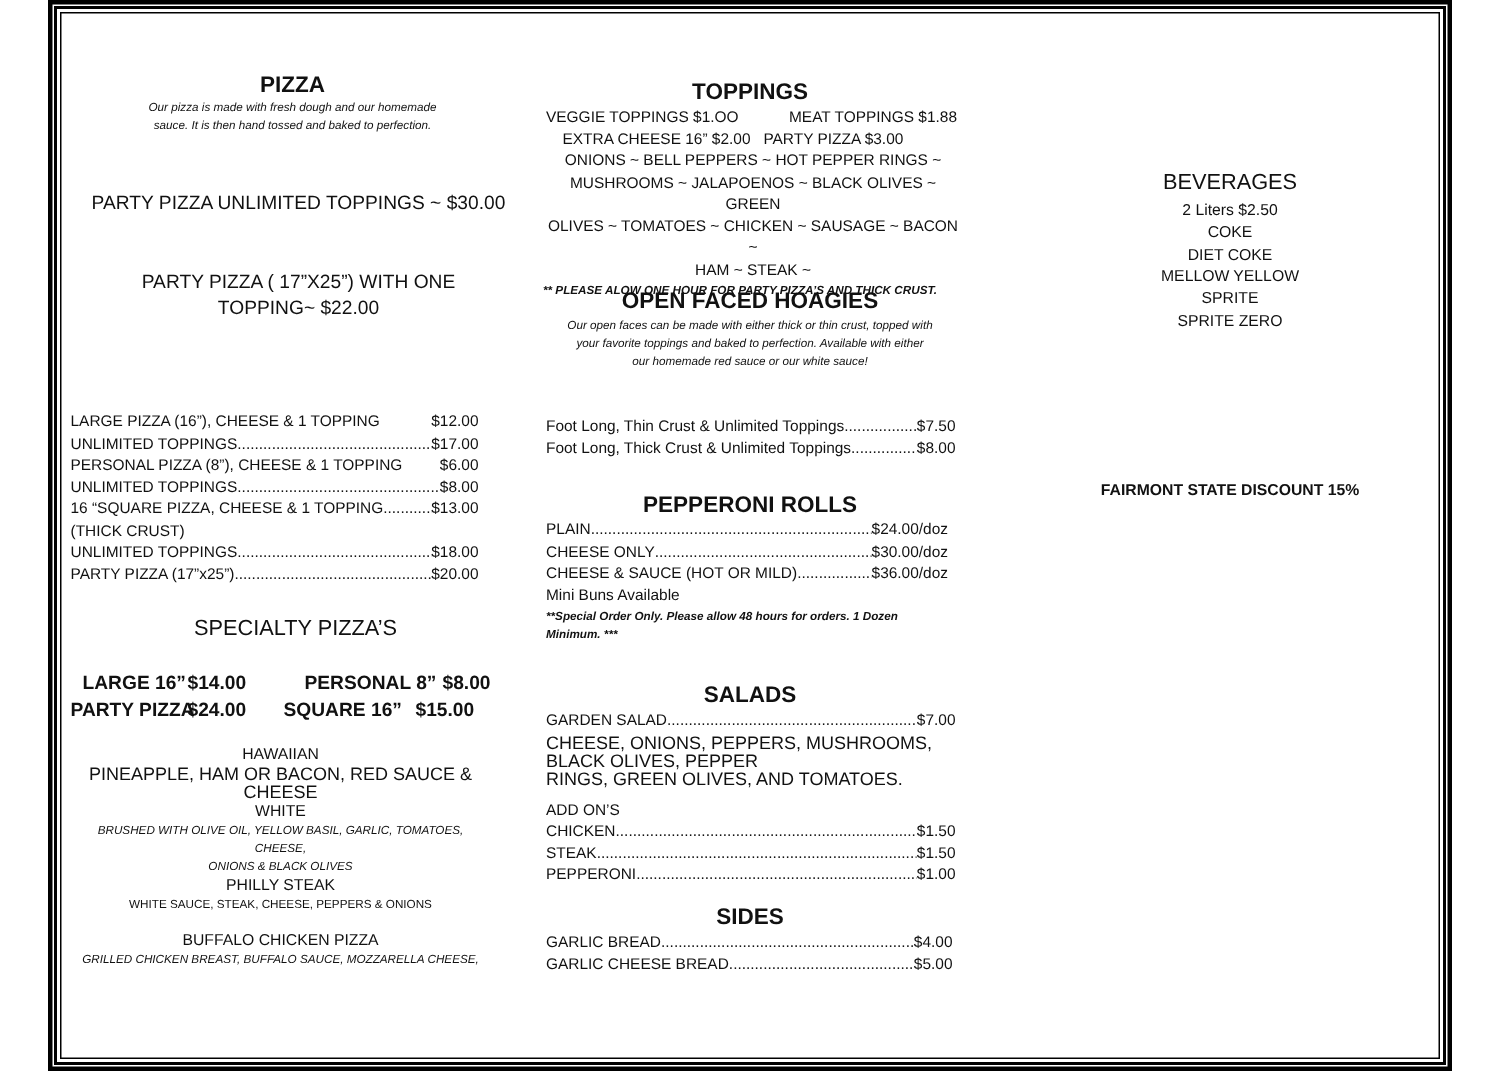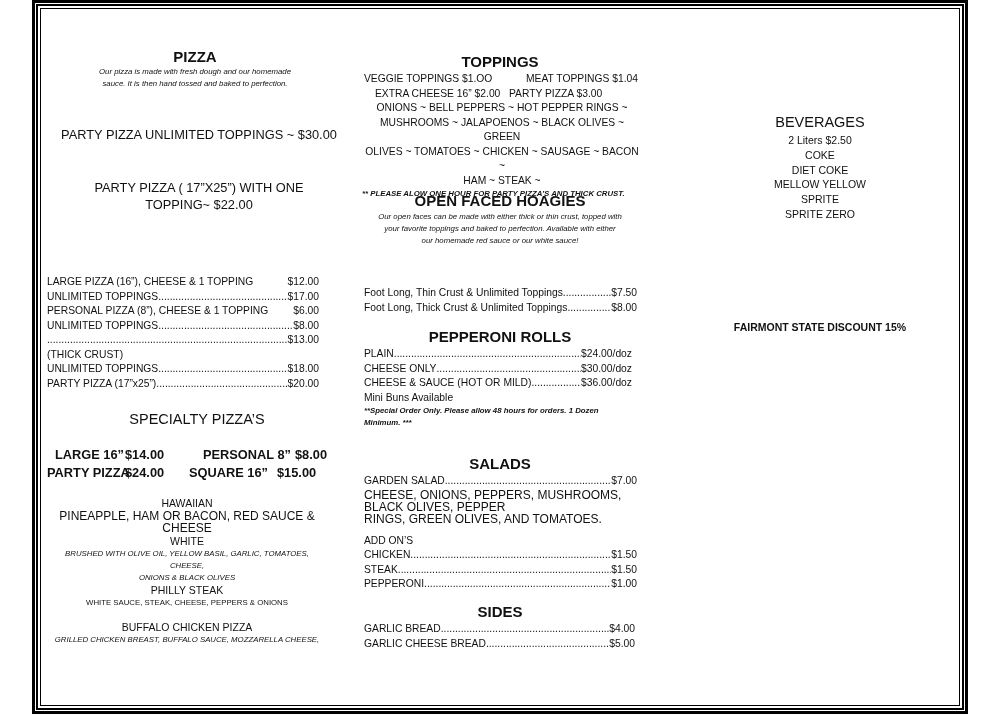--- a/index.html
+++ b/index.html
@@ -59,20 +59,21 @@
         <span>PERSONAL PIZZA (8”), CHEESE &amp; 1 TOPPING</span>
         <span style="flex:1"></span>
         <span>$6.00</span>
       </div>
     <div class="row">
         <span>UNLIMITED TOPPINGS</span>
         <span class="dots"></span>
         <span>$8.00</span>
       </div>
     <div class="row">
+        <span>16 “SQUARE PIZZA, CHEESE &amp; 1 TOPPING</span>
         <span class="dots"></span>
         <span>$13.00</span>
       </div>
     <div class="row">
         <span>(THICK CRUST)</span>
       </div>
     <div class="row">
         <span>UNLIMITED TOPPINGS </span>
         <span class="dots"></span>
         <span>$18.00</span>
@@ -118,37 +119,37 @@
     <div style="font-size:10.5px;line-height:14px;">BUFFALO CHICKEN PIZZA</div>
     <div style="font-size:7.8px;font-style:italic;line-height:12px;">GRILLED CHICKEN BREAST, BUFFALO SAUCE, MOZZARELLA CHEESE,</div>
   </div>
 </div>
 
 <div class="col mid">
   <div class="abs h1" style="top:53px;left:0;width:276px;">TOPPINGS</div>
   <div class="abs" style="top:72px;left:0;width:280px;font-size:10.3px;line-height:14.5px;">
     <div style="position:relative;height:14.5px;">
       <span class="abs" style="left:2px;">VEGGIE TOPPINGS $1.OO</span>
-      <span class="abs" style="left:164px;">MEAT TOPPINGS $1.04</span>
+      <span class="abs" style="left:164px;">MEAT TOPPINGS $1.88</span>
     </div>
     <div style="padding-left:13px;white-space:pre;">EXTRA CHEESE 16” $2.00   PARTY PIZZA $3.00</div>
     <div class="ctr">ONIONS ~ BELL PEPPERS ~ HOT PEPPER RINGS ~</div>
     <div class="ctr">MUSHROOMS ~ JALAPOENOS ~ BLACK OLIVES ~ GREEN</div>
     <div class="ctr">OLIVES ~ TOMATOES ~ CHICKEN ~ SAUSAGE ~ BACON ~</div>
     <div class="ctr">HAM ~ STEAK ~</div>
     <div style="font-size:7.8px;font-weight:bold;font-style:italic;line-height:12px;">** PLEASE ALOW ONE HOUR FOR PARTY PIZZA’S AND THICK CRUST.</div>
   </div>
 
   <div class="abs h1" style="top:192px;left:0;width:276px;">OPEN FACED HOAGIES</div>
   <div class="abs ital" style="top:211px;left:0;width:276px;">
     <div>Our open faces can be made with either thick or thin crust, topped with</div>
     <div>your favorite toppings and baked to perfection. Available with either</div>
     <div>our homemade red sauce or our white sauce!</div>
   </div>
-  <div class="abs" style="top:286px;left:2px;width:273px;">
+  <div class="abs" style="top:278px;left:2px;width:273px;">
     <div class="row">
         <span>Foot Long, Thin Crust &amp; Unlimited Toppings</span>
         <span class="dots"></span>
         <span>$7.50</span>
       </div>
     <div class="row">
         <span>Foot Long, Thick Crust &amp; Unlimited Toppings</span>
         <span class="dots"></span>
         <span>$8.00</span>
       </div>

